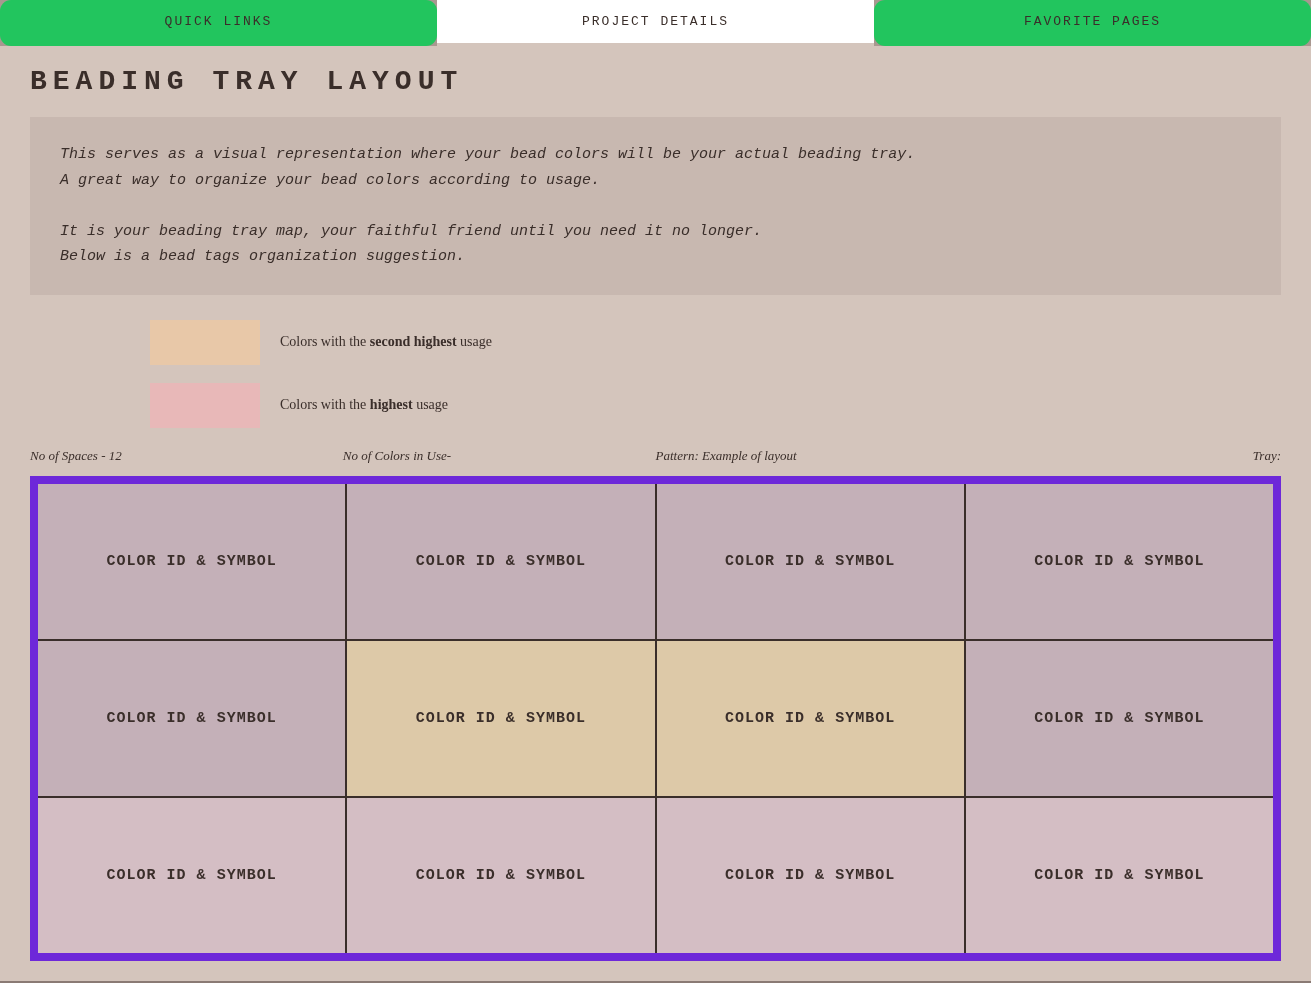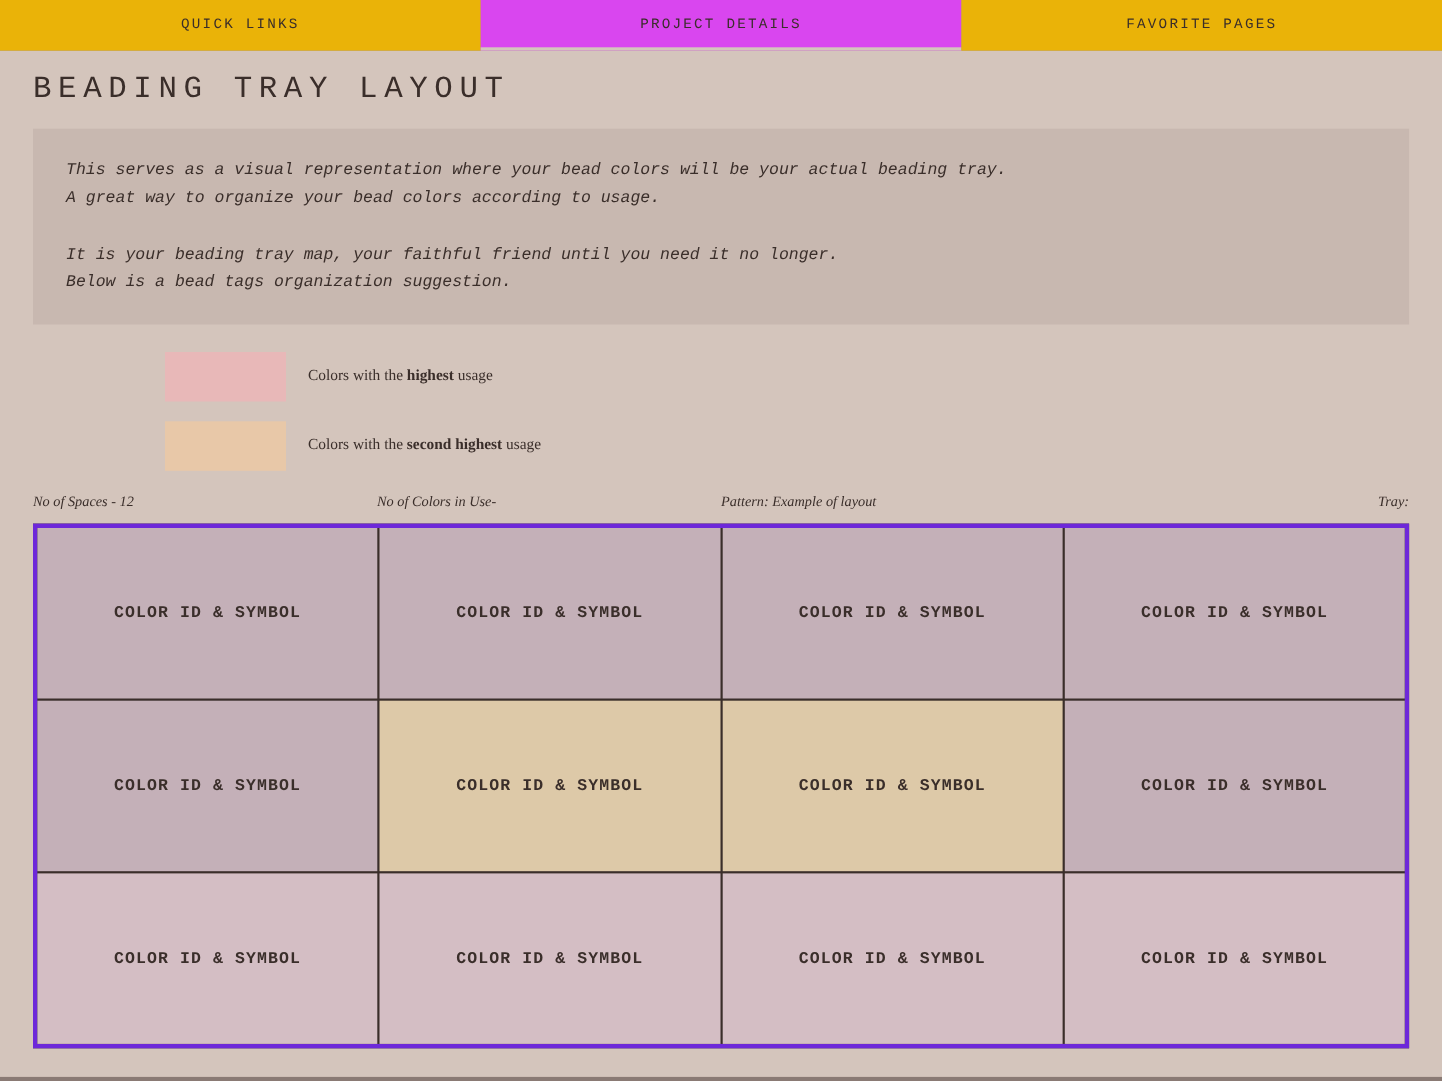--- a/index.html
+++ b/index.html
@@ -21,42 +21,43 @@
       padding: 14px 20px;
       text-align: center;
       font-family: 'Courier New', Courier, monospace;
       font-size: 13px;
       letter-spacing: 2px;
       color: #3a2e2a;
       cursor: pointer;
       border-bottom: 3px solid transparent;
     }
     .tab.active {
-      background-color: #d946ef;
+      background-color: #ffffff;
       border-bottom: 3px solid #d4c5bc;
     }
     .tab:not(.active) {
-      background-color: #eab308;
+      background-color: #22c55e;
+      border-radius: 11px;
     }
 
     
     .main-content {
       background-color: #d4c5bc;
       padding: 20px 30px;
       min-height: calc(983px - 50px);
     }
 
     
     .page-title {
       font-family: 'Courier New', Courier, monospace;
       font-size: 28px;
       letter-spacing: 6px;
       color: #3a2e2a;
       margin-bottom: 20px;
-      font-weight: normal;
+      font-weight: bold;
     }
 
     
     .description-box {
       background-color: #c8b8b0;
       padding: 25px 30px;
       margin-bottom: 25px;
     }
     .description-box p {
       font-style: italic;
@@ -105,21 +106,21 @@
     }
     .stat-item {
       font-style: italic;
       font-size: 13px;
       color: #3a2e2a;
       flex: 1;
     }
 
     
     .tray-grid {
-      border: 4px solid #6d28d9;
+      border: 8px solid #6d28d9;
       display: grid;
       grid-template-columns: repeat(4, 1fr);
       grid-template-rows: repeat(3, 155px);
       background-color: #3a2e2a;
       gap: 2px;
       margin-top: 5px;
     }
     .tray-cell {
       display: flex;
       align-items: center;
@@ -159,26 +160,26 @@
       <span>A great way to organize your bead colors according to usage.</span><br>
       <br>
       <span>It is your beading tray map, your faithful friend until you need it no longer.</span><br>
       <span>Below is a bead tags organization suggestion.</span>
     </p>
   </div>
 
   <div class="legend">
     <div class="legend-column">
       <div class="legend-item">
+        <div class="legend-swatch" style="background-color:#e8c8a8;"></div>
+        <span class="legend-text">Colors with the <strong>second highest</strong> usage</span>
+      </div>
+      <div class="legend-item">
         <div class="legend-swatch" style="background-color:#e8b8b8;"></div>
         <span class="legend-text">Colors with the <strong>highest</strong> usage</span>
-      </div>
-      <div class="legend-item">
-        <div class="legend-swatch" style="background-color:#e8c8a8;"></div>
-        <span class="legend-text">Colors with the <strong>second highest</strong> usage</span>
       </div>
     </div>
   </div>
 
   <div class="stats-row">
     <span class="stat-item">No of Spaces - 12</span>
     <span class="stat-item">No of Colors in Use-</span>
     <span class="stat-item">Pattern: Example of layout</span>
     <span class="stat-item" style="text-align:right;">Tray:</span>
   </div>

